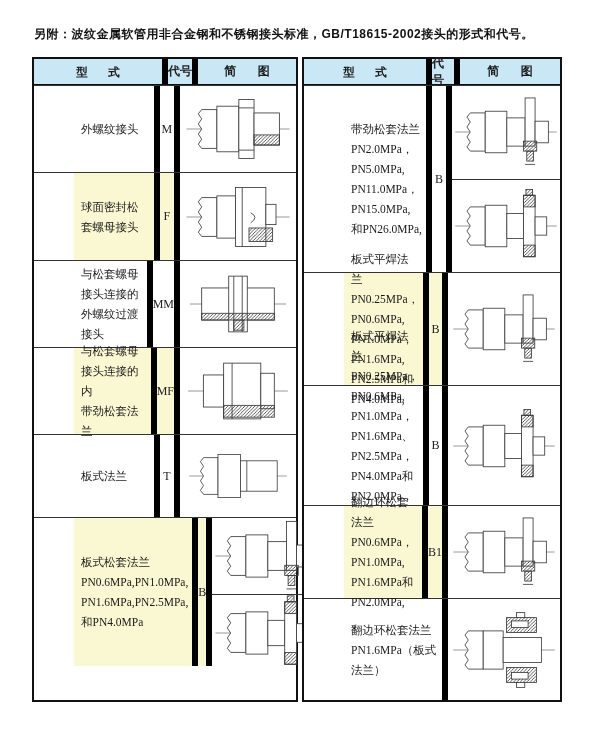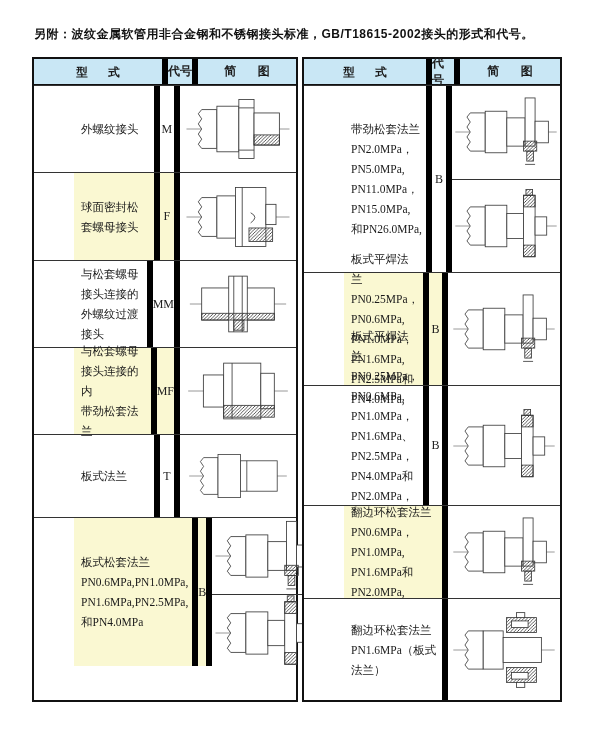--- a/index.html
+++ b/index.html
@@ -325,20 +325,21 @@
         <svg class="fig" width="108" height="88">
             <use href="#sym-flange-both"></use>
           </svg>
       </div>
     </div>
 
     <div class="trow hl" style="height:93px">
       <div class="cell type">翻边环松套法兰
 PN0.6MPa，PN1.0MPa,
 PN1.6MPa和PN2.0MPa,</div>
+      <div class="cell code">B1</div>
       <div class="cell diag">
         <svg class="fig" width="108" height="80">
             <use href="#sym-flange-up"></use>
           </svg>
       </div>
     </div>
 
     <div class="trow" style="height:102px">
       <div class="cell type">翻边环松套法兰
 PN1.6MPa（板式法兰）</div>

